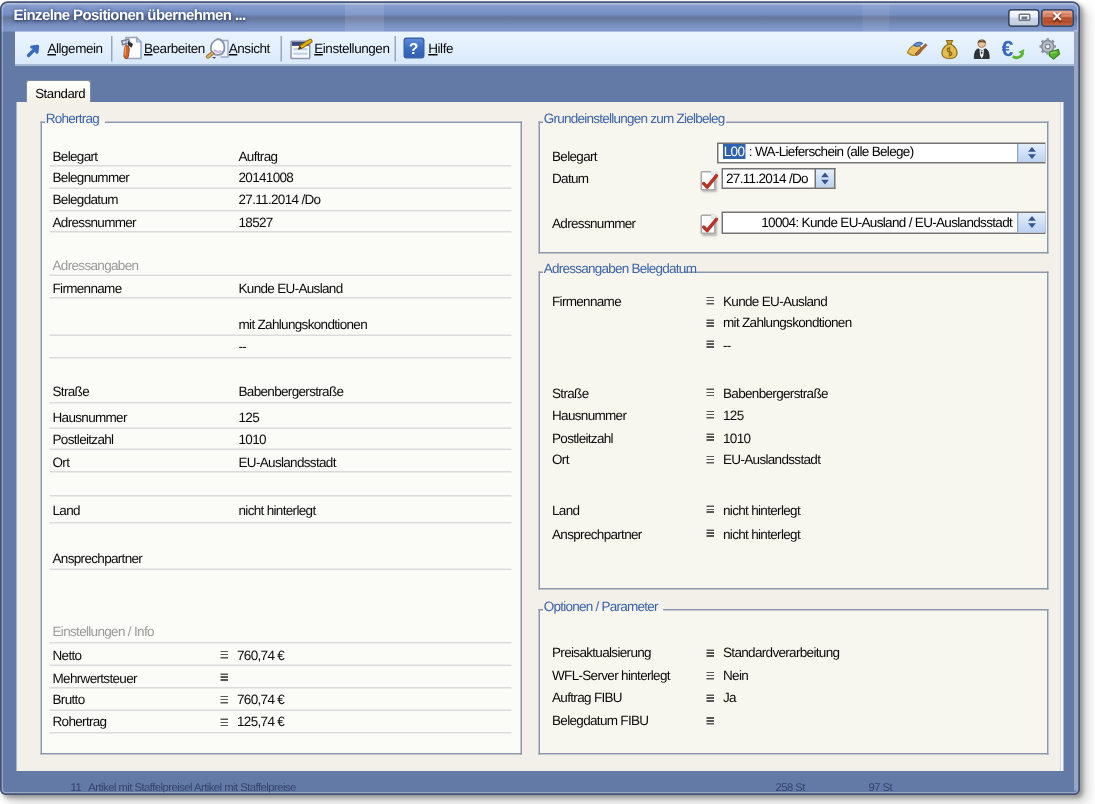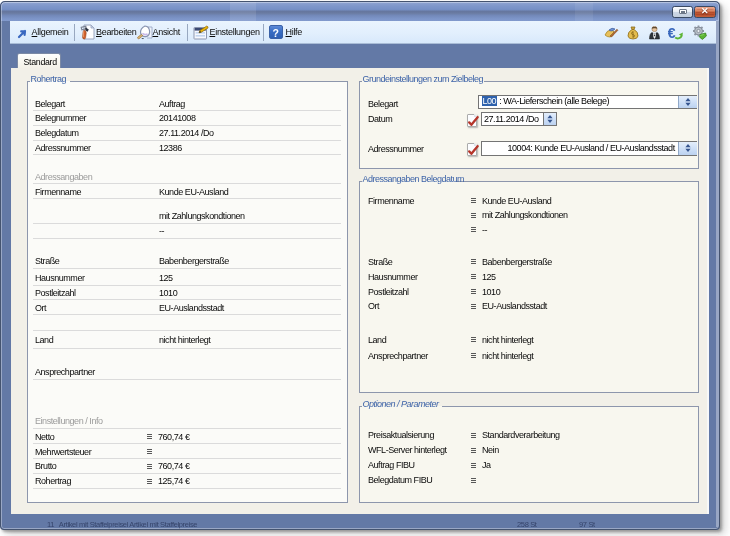--- a/index.html
+++ b/index.html
@@ -63,20 +63,21 @@
 .spin svg { position:absolute; left:50%; top:50%; transform:translate(-50%,-50%); }
 .itxt { position:absolute; font-size:9px; letter-spacing:-0.45px; color:#000; white-space:nowrap; }
 .hl { background:#2f62ad; color:#fff; padding:0 1px; }
 .chk { position:absolute; width:10px; height:13px; background:#fcfdff; border:1px solid #ababab; border-radius:1px; box-shadow:1px 1px 1.5px rgba(120,120,120,.5); }
 .chk .fold { position:absolute; right:-1px; top:-1px; width:0; height:0; border-left:3.5px solid #dde4ee; border-top:3.5px solid #f2f0e8; }
 </style></head><body>
 <div class="win"></div>
 <div class="title">
   <div class="streak1"></div>
     <div class="streak2"></div>
+  <div class="txt">Einzelne Positionen übernehmen ...</div>
   <div class="btn rest">
       <div class="ri"></div>
     </div>
   <div class="btn close">
       <div class="stripes"></div>
       <div class="x">✕</div>
     </div>
 </div>
 <div class="toolbar">
 
@@ -182,21 +183,21 @@
 <div class="lab" style="left:35px;top:98.5px">Belegart</div>
 <div class="lab" style="left:159px;top:98.5px">Auftrag</div>
 <div class="sepL" style="top:110px"></div>
 <div class="lab" style="left:35px;top:113.0px">Belegnummer</div>
 <div class="lab" style="left:159px;top:113.0px">20141008</div>
 <div class="sepL" style="top:124.5px"></div>
 <div class="lab" style="left:35px;top:127.5px">Belegdatum</div>
 <div class="lab" style="left:159px;top:127.5px">27.11.2014 /Do</div>
 <div class="sepL" style="top:139.5px"></div>
 <div class="lab" style="left:35px;top:142.5px">Adressnummer</div>
-<div class="lab" style="left:159px;top:142.5px">12386</div>
+<div class="lab" style="left:159px;top:142.5px">18527</div>
 <div class="sepL" style="top:154px"></div>
 <div class="hdr" style="left:35px;top:171.5px">Adressangaben</div>
 <div class="sepL" style="top:183px"></div>
 <div class="lab" style="left:35px;top:186.5px">Firmenname</div>
 <div class="lab" style="left:159px;top:186.5px">Kunde EU-Ausland</div>
 <div class="sepL" style="top:198px"></div>
 <div class="lab" style="left:159px;top:211.0px">mit Zahlungskondtionen</div>
 <div class="sepL" style="top:222.5px"></div>
 <div class="lab" style="left:159px;top:226.0px">--</div>
 <div class="sepL" style="top:237.5px"></div>
@@ -306,21 +307,21 @@
 <div class="lab" style="left:368px;top:334.5px">Land</div>
 <div class="eqi" style="left:471px;top:337px"></div>
 <div class="lab" style="left:482px;top:334.5px">nicht hinterlegt</div>
 <div class="lab" style="left:368px;top:350.5px">Ansprechpartner</div>
 <div class="eqi" style="left:471px;top:353px"></div>
 <div class="lab" style="left:482px;top:350.5px">nicht hinterlegt</div>
 
 <div class="fs" style="left:358.5px;top:405.5px;width:340px;height:97px;background:#f8f7ef;"></div>
 <div class="fs-top" style="left:358.5px;top:405.5px;width:3px;"></div>
 <div class="fs-top" style="left:442px;top:405.5px;width:256.5px;"></div>
-<div class="legend" style="left:362.5px;top:398.5px;font-style:italic;">Optionen / Parameter</div>
+<div class="legend" style="left:362.5px;top:398.5px;">Optionen / Parameter</div>
 <div class="lab" style="left:368px;top:430.0px">Preisaktualsierung</div>
 <div class="eqi" style="left:471px;top:433px"></div>
 <div class="lab" style="left:482px;top:430.0px">Standardverarbeitung</div>
 <div class="lab" style="left:368px;top:445.0px">WFL-Server hinterlegt</div>
 <div class="eqi" style="left:471px;top:448px"></div>
 <div class="lab" style="left:482px;top:445.0px">Nein</div>
 <div class="lab" style="left:368px;top:460.3px">Auftrag FIBU</div>
 <div class="eqi" style="left:471px;top:463px"></div>
 <div class="lab" style="left:482px;top:460.3px">Ja</div>
 <div class="lab" style="left:368px;top:475.3px">Belegdatum FIBU</div>

